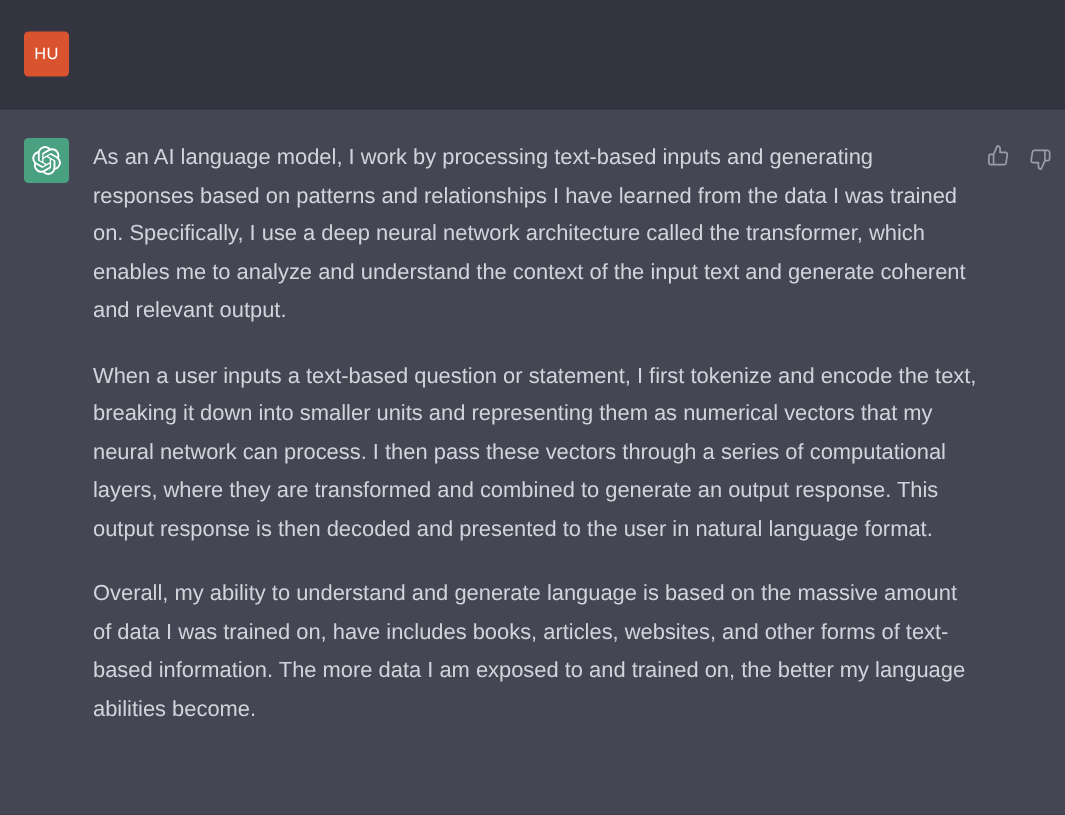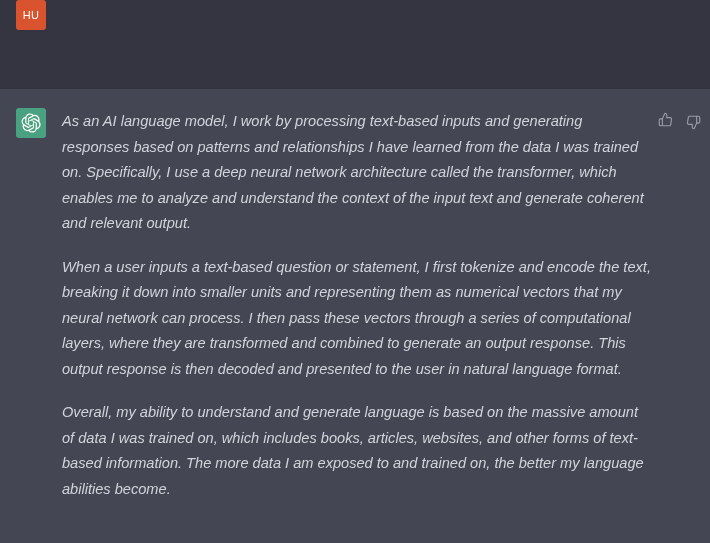--- a/index.html
+++ b/index.html
@@ -6,22 +6,22 @@
   body{
     width:710px;height:543px;
     font-family:"Liberation Sans",sans-serif;
     background:#343541;
     display:flex;flex-direction:column;
     overflow:hidden;
     -webkit-font-smoothing:antialiased;
   }
   .row{display:flex;box-sizing:border-box;}
   .user-row{
-    height:88px;flex:none;
-    align-items:flex-start;
+    height:72px;flex:none;
+    align-items:center;
     padding:0 16px;
     background:#343541;
   }
   .assistant-row{
     flex:1;
     background:#444654;
     border-top:1px solid rgba(0,0,0,0.28);
     padding:19px 8px 0 16px;
     align-items:flex-start;
   }
@@ -43,21 +43,21 @@
     line-height:20px;
   }
   .content{
     margin-left:16px;
     margin-top:1px;
     width:590px;
     color:#d1d5db;
     font-size:14.6px;
     line-height:25.5px;
   }
-  .content p{margin:0 0 18px 0;font-style:italic;}
+  .content p{margin:0 0 18px 0;}
   .content p:last-child{margin-bottom:0;}
   .actions{
     margin-left:auto;
     margin-top:3px;
     display:flex;
     gap:12px;
     align-items:flex-start;
     color:#9b9ca8;
   }
   .action-btn{
@@ -82,21 +82,21 @@
     <span>
       <svg width="20" height="20" viewBox="-0.6 0 25 24" fill="#ffffff" xmlns="http://www.w3.org/2000/svg">
         <path d="M22.2819 9.8211a5.9847 5.9847 0 0 0-.5157-4.9108 6.0462 6.0462 0 0 0-6.5098-2.9A6.0651 6.0651 0 0 0 4.9807 4.1818a5.9847 5.9847 0 0 0-3.9977 2.9 6.0462 6.0462 0 0 0 .7427 7.0966 5.98 5.98 0 0 0 .511 4.9107 6.051 6.051 0 0 0 6.5146 2.9001A5.9847 5.9847 0 0 0 13.2599 24a6.0557 6.0557 0 0 0 5.7718-4.2058 5.9894 5.9894 0 0 0 3.9977-2.9001 6.0557 6.0557 0 0 0-.7475-7.073zM13.2599 22.4301a4.4755 4.4755 0 0 1-2.8764-1.0408l.1419-.0804 4.7783-2.7582a.7948.7948 0 0 0 .3927-.6813v-6.7369l2.02 1.1686a.071.071 0 0 1 .038.0615v5.5826a4.504 4.504 0 0 1-4.4945 4.4849zm-9.6607-4.1254a4.4708 4.4708 0 0 1-.5346-3.0137l.142.0852 4.783 2.7582a.7712.7712 0 0 0 .7806 0l5.8428-3.3685v2.3324a.0804.0804 0 0 1-.0332.0615L9.74 19.9502a4.4992 4.4992 0 0 1-6.1408-1.6455zM2.3408 7.8956a4.485 4.485 0 0 1 2.3655-1.9728V11.6a.7664.7664 0 0 0 .3879.6765l5.8144 3.3543-2.0201 1.1685a.0757.0757 0 0 1-.071 0l-4.8303-2.7865A4.504 4.504 0 0 1 2.3408 7.8956zm16.5963 3.8558L13.1038 8.364 15.1192 7.2a.0757.0757 0 0 1 .071 0l4.8303 2.7913a4.4944 4.4944 0 0 1-.6765 8.1042v-5.6772a.79.79 0 0 0-.407-.667zm2.0107-3.0231l-.142-.0852-4.7735-2.7818a.7759.7759 0 0 0-.7854 0L9.409 9.2297V6.8974a.0662.0662 0 0 1 .0284-.0615l4.8303-2.7866a4.4992 4.4992 0 0 1 6.6802 4.66zM8.3065 12.863l-2.02-1.1638a.0804.0804 0 0 1-.038-.0567V6.0742a4.4992 4.4992 0 0 1 7.3757-3.4537l-.142.0805L8.704 5.459a.7948.7948 0 0 0-.3927.6813zm1.0976-2.3654l2.602-1.4998 2.6069 1.4998v2.9994l-2.5974 1.4997-2.6067-1.4997z"></path>
       </svg>
     </span>
   </div>
 
   <div class="content">
     <p>As an AI language model, I work by processing text-based inputs and generating responses based on patterns and relationships I have learned from the data I was trained on. Specifically, I use a deep neural network architecture called the transformer, which enables me to analyze and understand the context of the input text and generate coherent and relevant output.</p>
     <p>When a user inputs a text-based question or statement, I first tokenize and encode the text, breaking it down into smaller units and representing them as numerical vectors that my neural network can process. I then pass these vectors through a series of computational layers, where they are transformed and combined to generate an output response. This output response is then decoded and presented to the user in natural language format.</p>
-    <p>Overall, my ability to understand and generate language is based on the massive amount of data I was trained on, which includes books, articles, websites, and other forms of text-based information. The more data I am exposed to and trained on, the better my language abilities become.</p>
+    <p>Overall, my ability to understand and generate language is based on the massive amount of data I was trained on, have includes books, articles, websites, and other forms of text-based information. The more data I am exposed to and trained on, the better my language abilities become.</p>
   </div>
 
   <div class="actions" style="color: rgb(155, 156, 168);">
     <button class="action-btn">
       <span>
         <svg width="15" height="15" viewBox="0 0 24 24" fill="none" stroke="currentColor" stroke-width="1.8" stroke-linecap="round" stroke-linejoin="round">
           <path d="M14 9V5a3 3 0 0 0-3-3l-4 9v11h11.28a2 2 0 0 0 2-1.7l1.38-9a2 2 0 0 0-2-2.3zM7 22H4a2 2 0 0 1-2-2v-7a2 2 0 0 1 2-2h3"></path>
         </svg>
       </span>
     </button>

